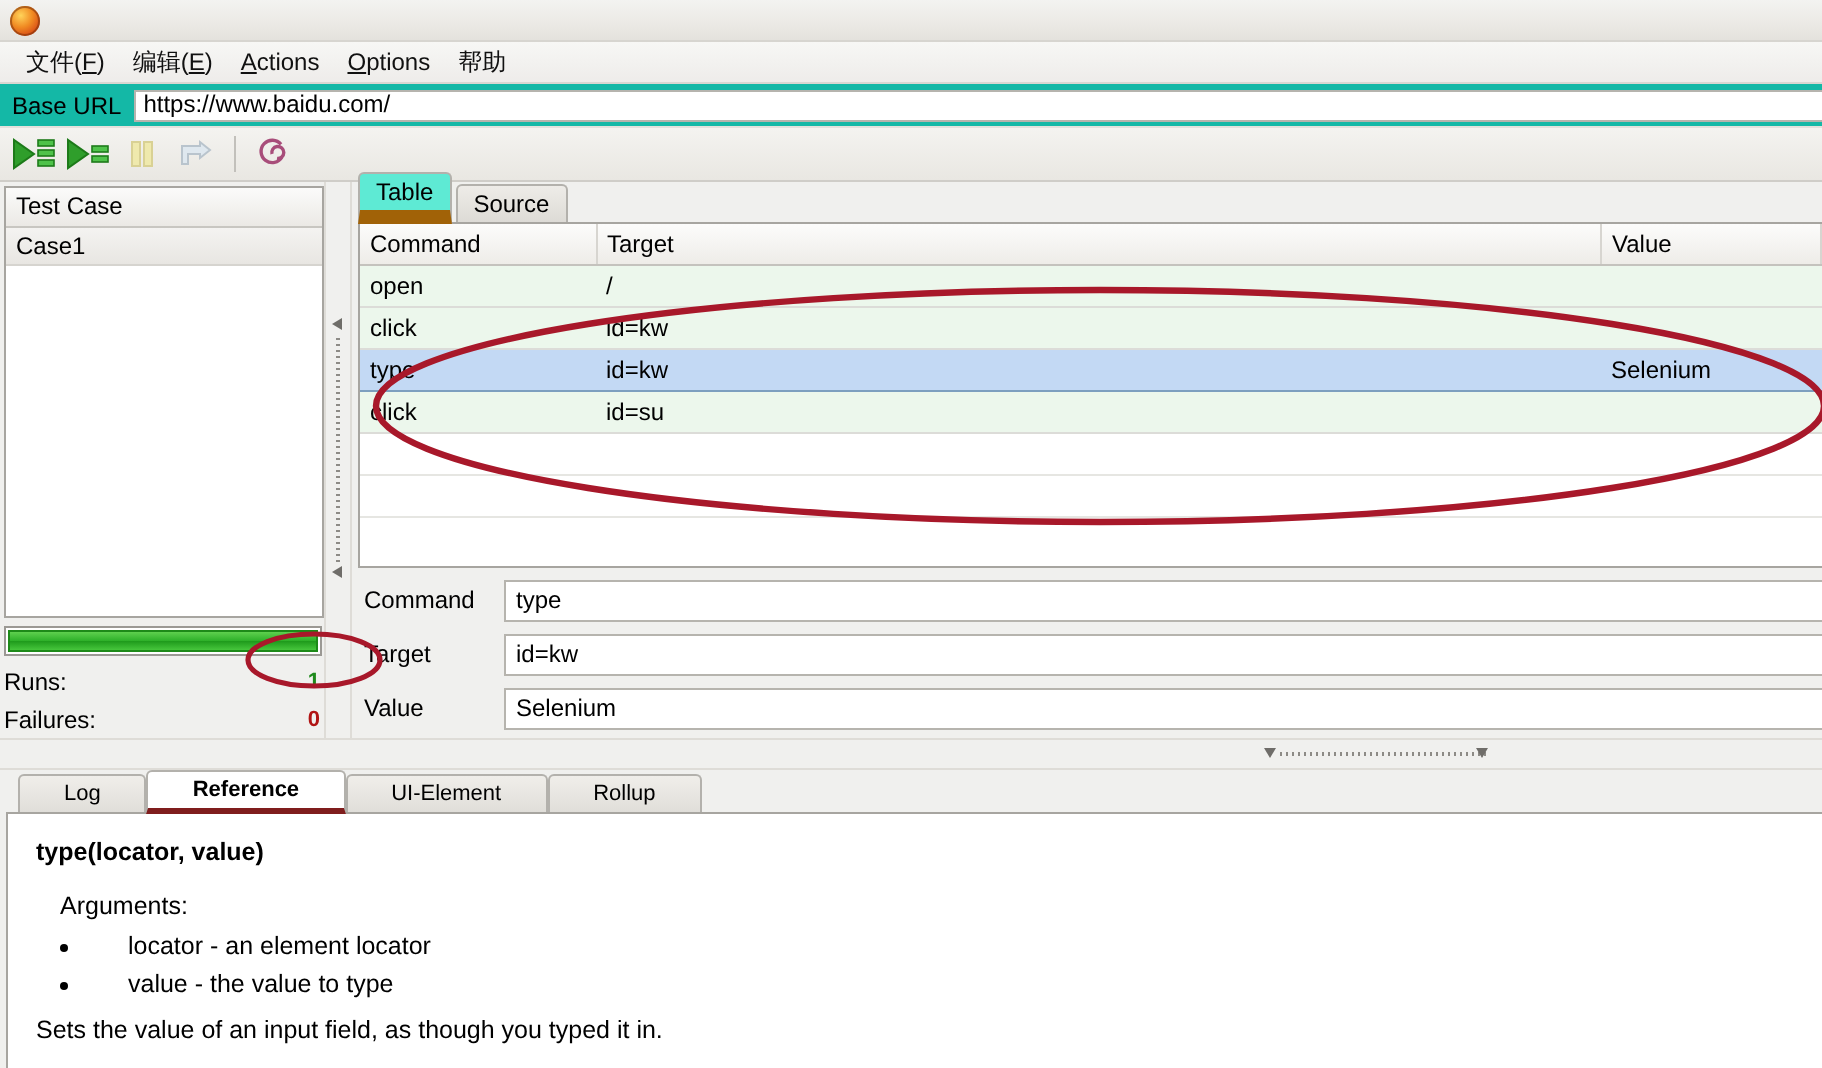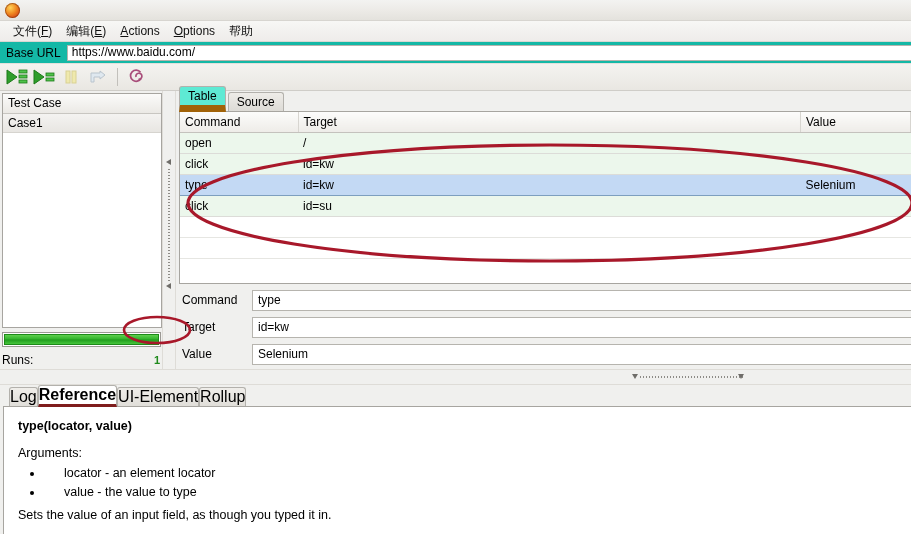--- a/index.html
+++ b/index.html
@@ -408,22 +408,22 @@
     padding-left: 3px;
   }
   .bottom-tabs {
     height: 21px;
     display: flex;
     align-items: flex-end;
     padding-left: 6px;
     box-sizing: border-box;
   }
   .btab {
-    font-size: 16px;
-    padding: 2px 0;
+    font-size: 11px;
+    padding: 2px 22px;
     border: 1px solid #b3b1ac;
     border-bottom: none;
     background: linear-gradient(to bottom, #f0eeea, #e0ded9);
     border-radius: 3px 3px 0 0;
     line-height: 14px;
     cursor: default;
   }
   .btab.active {
     background: #ffffff;
     font-weight: bold;
@@ -437,21 +437,21 @@
     border: 1px solid #a7a5a0;
     border-right: none;
     border-bottom: none;
     box-sizing: border-box;
     padding: 10px 12px 0 14px;
     font-size: 12.5px;
     line-height: 1.45;
     overflow: hidden;
   }
   .ref-title { font-weight: bold; margin-bottom: 9px; }
-  .ref-args { }
+  .ref-args { margin-left: 12px; }
   .ref-list {
     margin: 2px 0 2px 0;
     padding-left: 26px;
     list-style: disc;
   }
   .ref-list li { margin: 1px 0; padding-left: 20px; }
   .ref-p { margin: 4px 0 0 0; }
 
   
   .annot {
@@ -531,20 +531,24 @@
       <div class="tc-box">
         <div class="tc-header">Test Case</div>
         <div class="tc-row">Case1</div>
       </div>
       <div class="progress-wrap">
         <div class="progress-fill" style="width: 100%;"></div>
       </div>
       <div class="stat-row">
         <span class="stat-label">Runs:</span>
         <span class="stat-value runs-val">1</span>
+      </div>
+      <div class="stat-row">
+        <span class="stat-label">Failures:</span>
+        <span class="stat-value fail-val">0</span>
       </div>
     </div>
 
     <div class="vsplit">
       <div class="arrow-up"></div>
       <div class="dots"></div>
       <div class="arrow-dn"></div>
     </div>
 
     <div class="right-pane">

